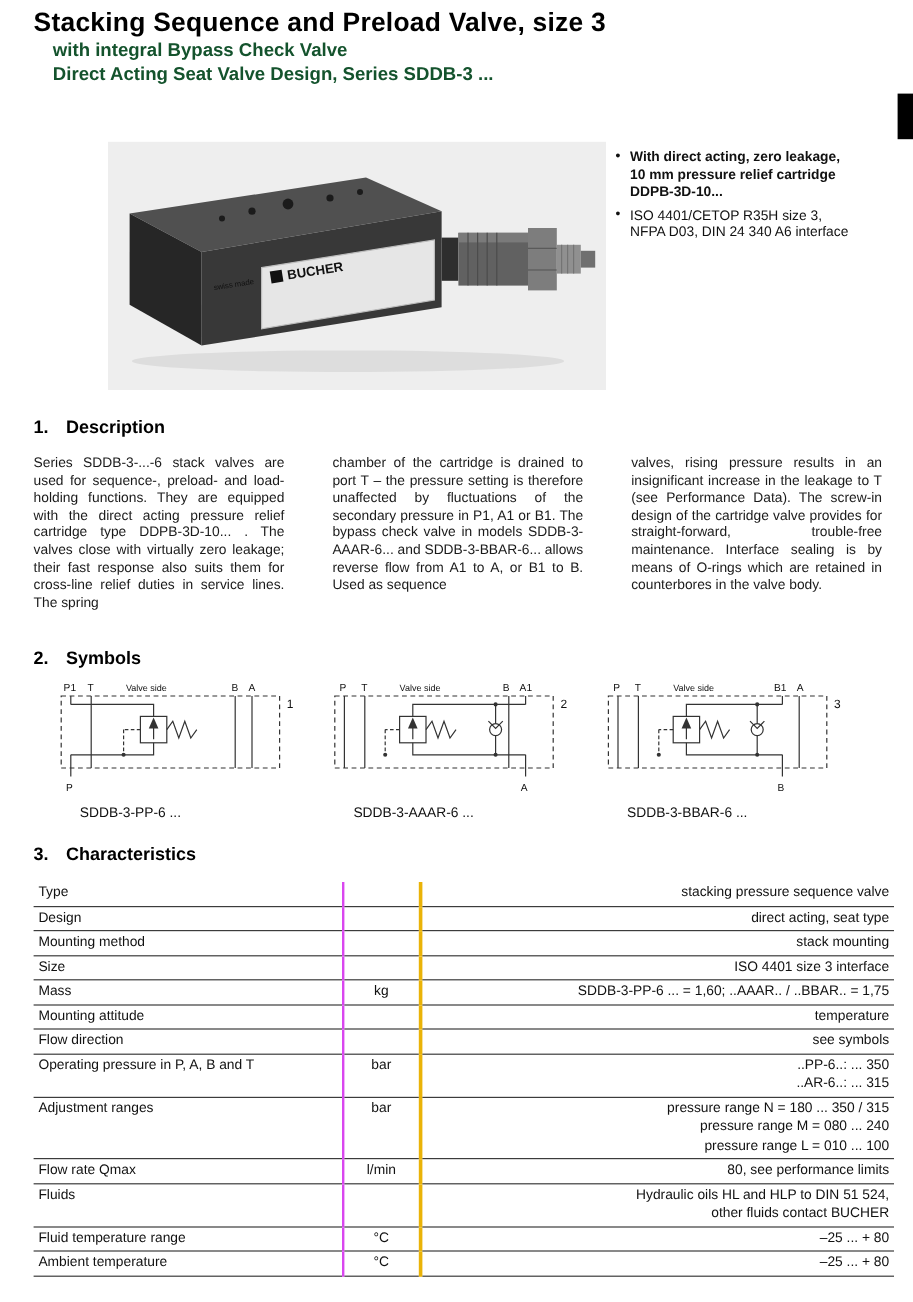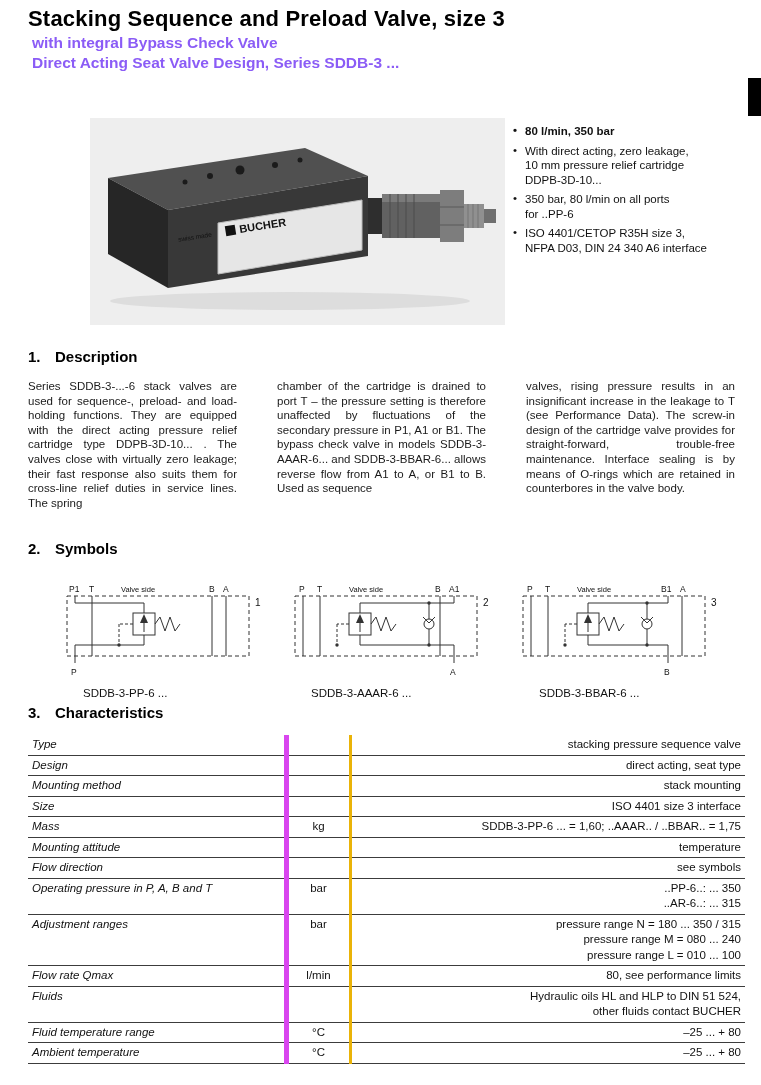--- a/index.html
+++ b/index.html
@@ -3,52 +3,52 @@
 <meta charset="utf-8">
 <style>
   * { box-sizing: border-box; }
   html, body { margin: 0; padding: 0; background: #ffffff; }
   .page {
     position: relative; width: 761px; height: 1085px; background: #fff;
     font-family: "Liberation Sans", sans-serif; color: #111; overflow: hidden;
   }
   .header { position: absolute; top: 6px; left: 28px; right: 20px; }
   .title { font-size: 22px; font-weight: bold; margin: 0; color: #000; letter-spacing: .2px; }
-  .subtitle { font-size: 15.5px; font-weight: bold; margin: 2px 4px 0; color: #8b5cf6; }
+  .subtitle { font-size: 15.5px; font-weight: bold; margin: 2px 16px 0; color: #14532d; }
   .edge-tab { position: absolute; top: 78px; right: 0; width: 13px; height: 38px; background: #000; }
 
   .photo { position: absolute; left: 90px; top: 118px; }
 
   .features { position: absolute; left: 512px; top: 124px; width: 248px; margin: 0; padding: 0; list-style: none; }
   .features li { position: relative; padding-left: 13px; font-size: 11.5px; line-height: 14.5px; margin-bottom: 5px; white-space: pre-line; }
   .features li::before { content: "•"; position: absolute; left: 1px; top: -1px; }
   .features li:first-child { font-weight: bold; }
 
   .section { position: absolute; left: 28px; width: 717px; }
   .sec-desc { top: 348px; width: 707px; }
   .sec-sym  { top: 540px; }
   .sec-char { top: 704px; }
   .sec-head { display: flex; font-size: 15px; font-weight: bold; color: #000; }
   .sec-head .num { width: 27px; flex: 0 0 27px; }
 
   .cols { display: flex; gap: 40px; margin-top: 14px; }
   .cols p { flex: 1; margin: 0; font-size: 11.5px; line-height: 14.6px; text-align: justify; color: #1a1a1a; }
 
-  .sym-row { display: flex; justify-content: flex-end; margin-top: 26px; }
+  .sym-row { display: flex; justify-content: center; margin-top: 10px; }
   figure { margin: 0; width: 228px; }
   figcaption { font-size: 11.5px; margin: 4px 0 0 22px; color: #111; }
   svg text { font-family: "Liberation Sans", sans-serif; fill: #111; }
   .schematic line, .schematic path, .schematic polyline, .schematic rect, .schematic circle
     { stroke: #333; stroke-width: 1; fill: none; }
   .schematic .dot { fill: #333; stroke: none; }
   .schematic .head { fill: #333; stroke: none; }
 
   .char-table { width: 100%; border-collapse: collapse; margin-top: 14px; font-size: 11.5px; }
   .char-table td { padding: 2px 4px; line-height: 15.5px; vertical-align: top; border-bottom: 1px solid #3c3c3c; color: #111; }
-  .c-label { width: 258px; border-right: 5px solid #d946ef; font-style: italic; }
+  .c-label { width: 258px; border-right: 2px solid #d946ef; }
   .c-unit  { width: 64px; text-align: center; border-right: 3px solid #eab308; }
   .c-value { text-align: right; white-space: pre-line; }
 </style>
 </head>
 <body>
 
 <div class="page">
 
   <div class="header">
     <h1 class="title">Stacking Sequence and Preload Valve, size 3</h1>
@@ -92,26 +92,23 @@
       <line x1="350" y1="107" x2="374" y2="107" stroke="#5a5a5a"></line>
       <rect x="374" y="86" width="20" height="24" fill="#909090"></rect>
       <line x1="378" y1="86" x2="378" y2="110" stroke="#747474"></line>
       <line x1="383" y1="86" x2="383" y2="110" stroke="#747474"></line>
       <line x1="388" y1="86" x2="388" y2="110" stroke="#747474"></line>
       <rect x="394" y="91" width="12" height="14" fill="#6f6f6f"></rect>
     </g>
   </svg>
 
   <ul class="features">
-    <li><span>80 l/min, 350 bar</span></li>
     <li><span>With direct acting, zero leakage,
 10 mm pressure relief cartridge
 DDPB-3D-10...</span></li>
-    <li><span>350 bar, 80 l/min on all ports
-for ..PP-6</span></li>
     <li><span>ISO 4401/CETOP R35H size 3,
 NFPA D03, DIN 24 340 A6 interface</span></li>
   </ul>
 
   <div class="section sec-desc">
     <div class="sec-head">
       <span class="num">1.</span>
       <span>Description</span>
     </div>
     <div class="cols">

